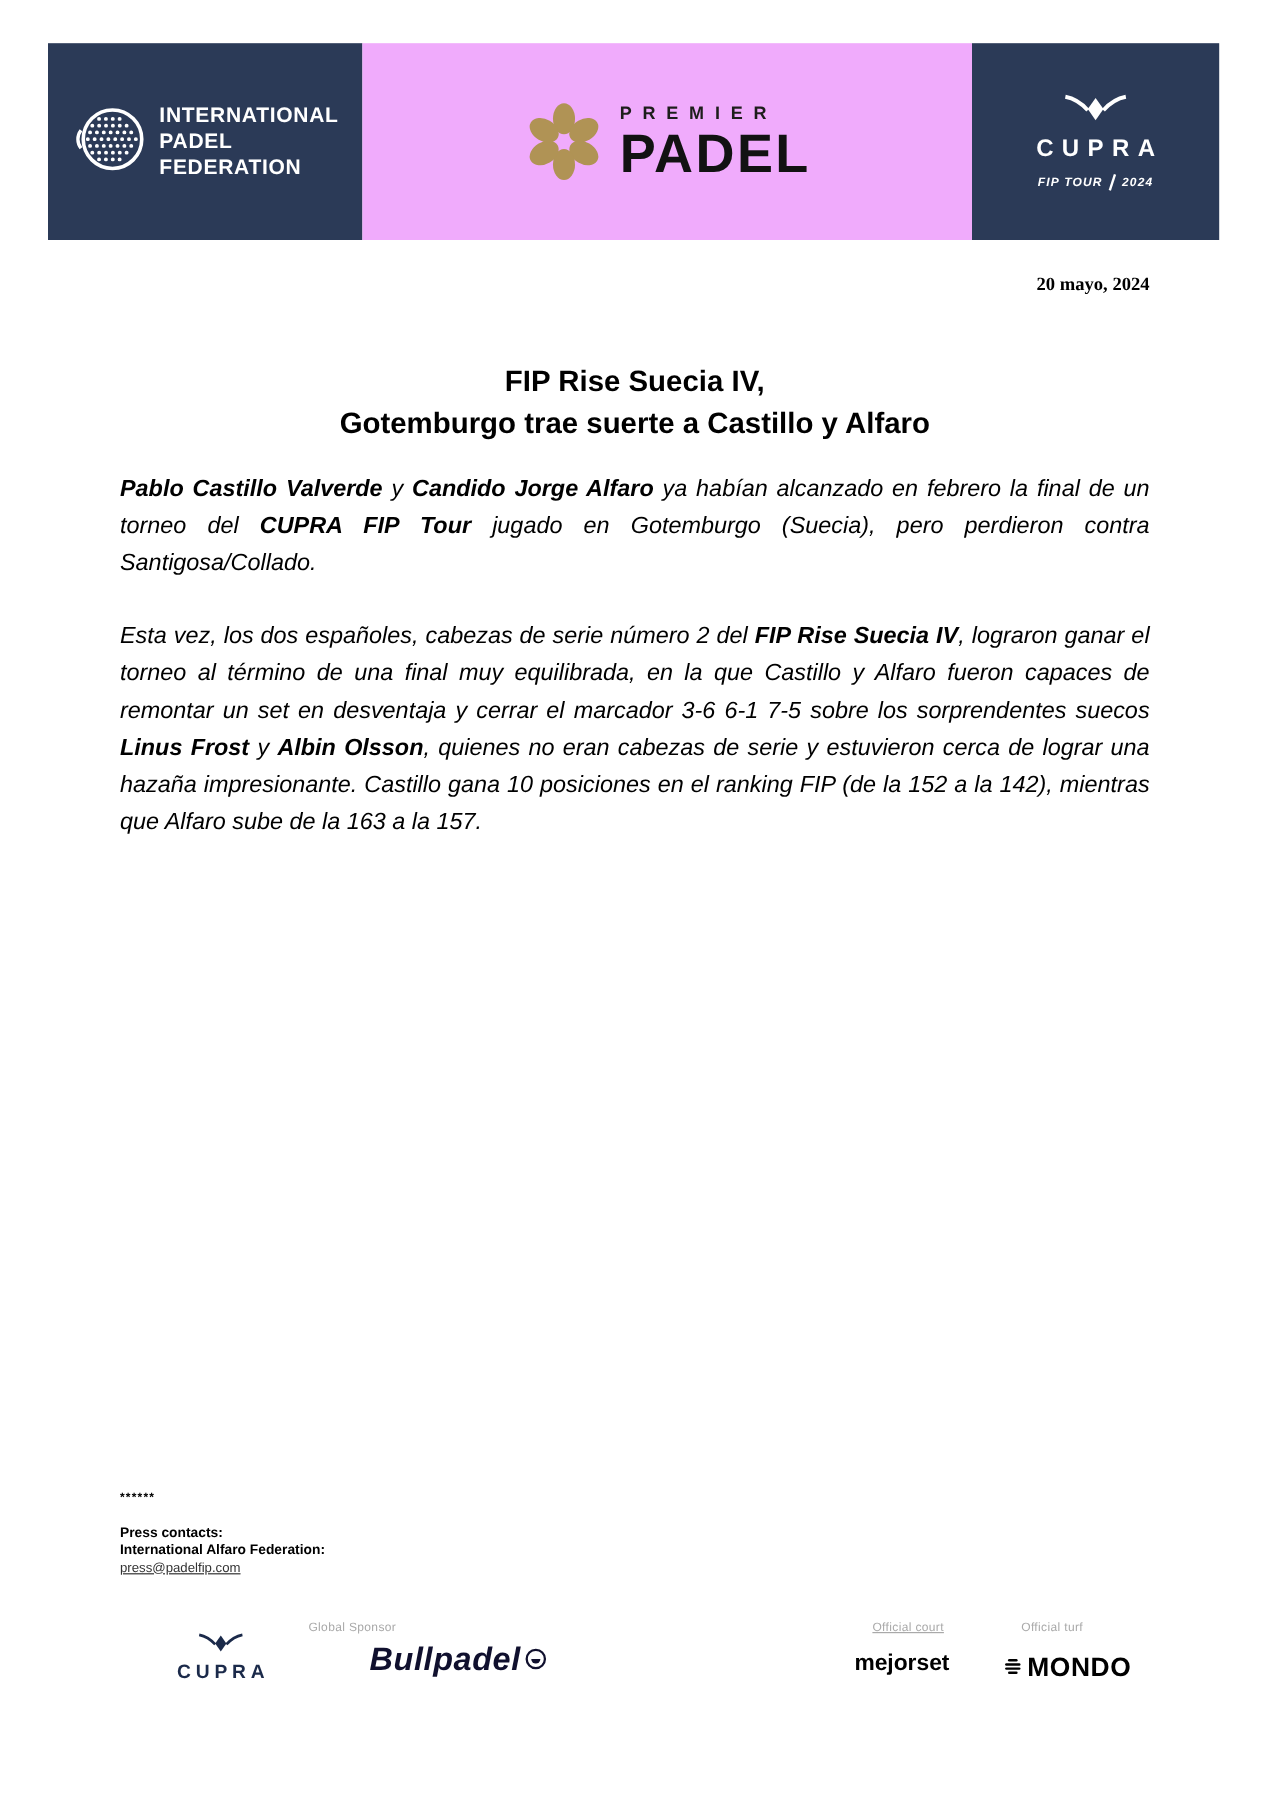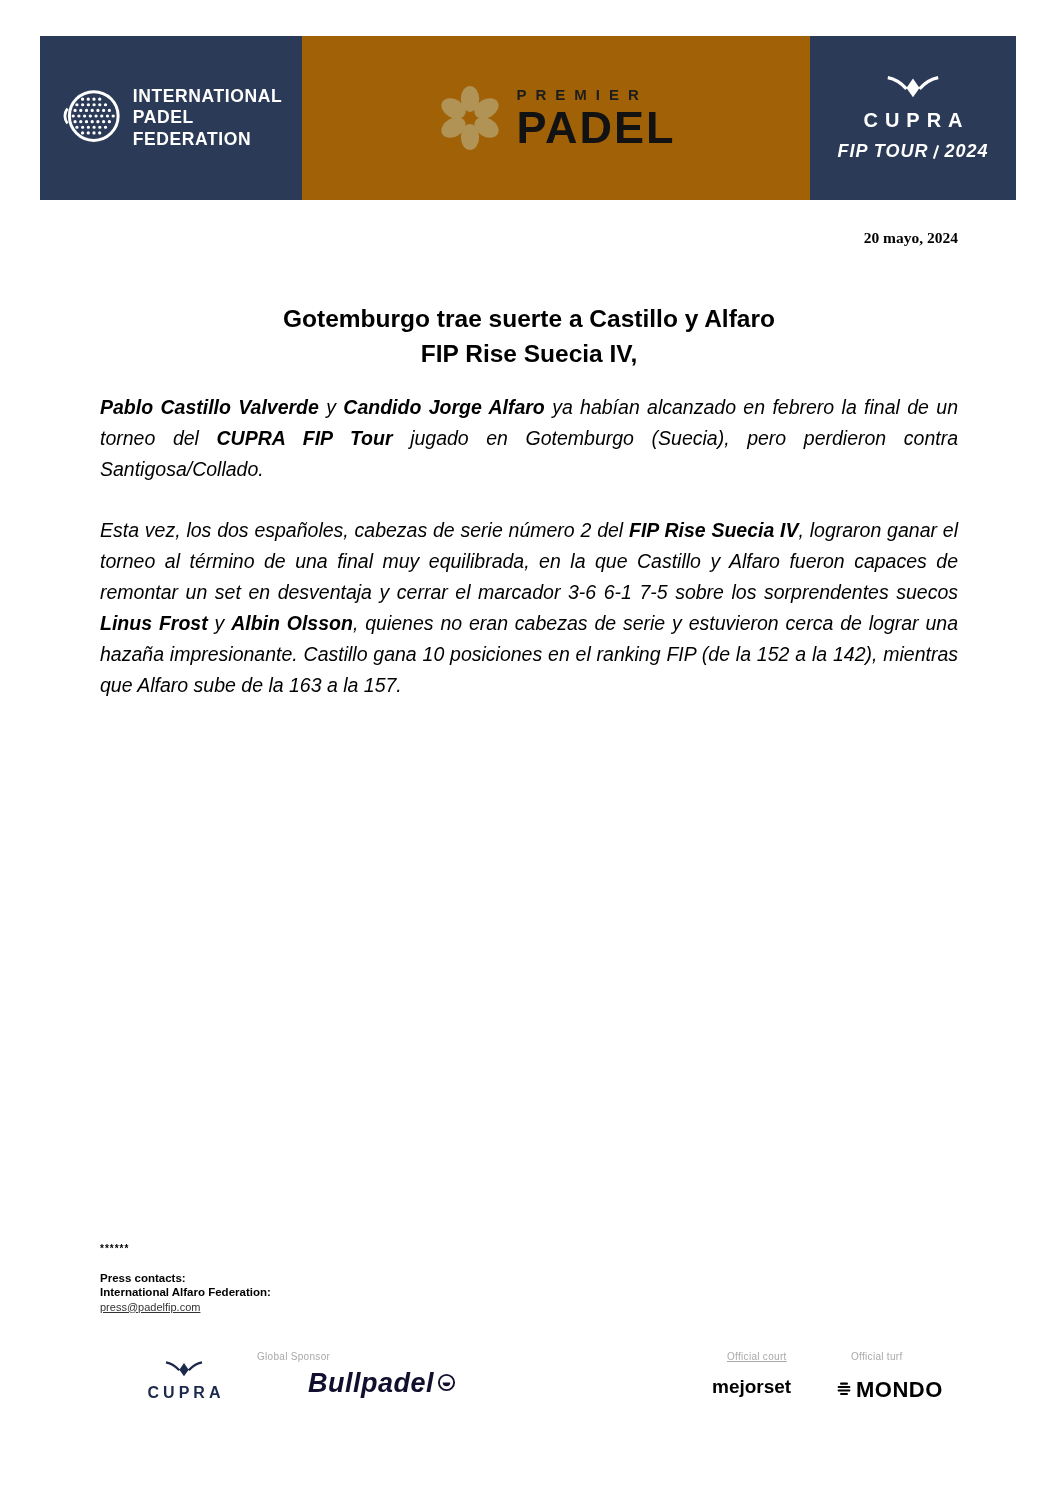--- a/index.html
+++ b/index.html
@@ -11,32 +11,32 @@
   }
 
   
   .banner { position:absolute; left:40px; top:36px; width:976px; height:164px; display:flex; }
   .banner-left {
     width:262px; background:var(--navy,#2b3a57);
     display:flex; align-items:center; justify-content:center; gap:13px;
   }
   .ipf-text { display:flex; flex-direction:column; color:#fff; font-weight:bold;
     font-size:17.5px; line-height:21.5px; letter-spacing:.6px; }
-  .banner-center { flex:1; background:#a16207; display:flex; align-items:center; justify-content:center; }
+  .banner-center { flex:1; background:#f0abfc; display:flex; align-items:center; justify-content:center; }
   .pp-lockup { display:flex; align-items:center; gap:12px; }
   .pp-icon { color:var(--gold,#b09355); display:flex; }
   .pp-words { display:flex; flex-direction:column; }
   .pp-premier { font-size:15px; letter-spacing:9px; font-weight:600; color:#1d1d1b; margin-bottom:3px; }
   .pp-padel { font-size:45px; font-weight:800; letter-spacing:2px; color:#121212; line-height:44px; }
   .banner-right {
     width:206px; background:var(--navy,#2b3a57); color:#fff;
     display:flex; flex-direction:column; align-items:center; justify-content:center;
   }
   .cupra-word { font-size:20px; letter-spacing:7px; font-weight:600; margin-top:5px; text-indent:7px; }
-  .cupra-sub { display:flex; align-items:center; font-size:18px; font-style:italic;
+  .cupra-sub { display:flex; align-items:center; font-size:10px; font-style:italic;
     font-weight:700; letter-spacing:1px; margin-top:9px; }
   .slash { width:2px; height:14px; background:#fff; transform:rotate(18deg);
     margin:0 7px; display:inline-block; }
 
   
   .date { position:absolute; top:229px; right:100px;
     font-family:"Liberation Serif", serif; font-weight:bold; font-size:15.5px; }
   .title { position:absolute; top:301px; left:100px; width:858px; text-align:center;
     font-size:24.5px; font-weight:bold; line-height:35px; }
   .title-line { display:block; }
@@ -127,22 +127,22 @@
         <span>FIP TOUR</span>
         <span class="slash"></span>
         <span>2024</span>
       </span>
     </div>
   </header>
 
   <div class="date">20 mayo, 2024</div>
 
   <h1 class="title">
+    <span class="title-line">FIP Rise Suecia IV,</span>
     <span class="title-line">Gotemburgo trae suerte a Castillo y Alfaro</span>
-    <span class="title-line">FIP Rise Suecia IV,</span>
   </h1>
 
   <div class="body-text">
     <p class="para"><span class="b">Pablo Castillo Valverde</span><span> y </span><span class="b">Candido Jorge Alfaro</span><span> ya habían alcanzado en febrero la final de un torneo del </span><span class="b">CUPRA FIP Tour</span><span> jugado en Gotemburgo (Suecia), pero perdieron contra Santigosa/Collado.</span></p>
     <p class="para"><span>Esta vez, los dos españoles, cabezas de serie número 2 del </span><span class="b">FIP Rise Suecia IV</span><span>, lograron ganar el torneo al término de una final muy equilibrada, en la que Castillo y Alfaro fueron capaces de remontar un set en desventaja y cerrar el marcador 3-6 6-1 7-5 sobre los sorprendentes suecos </span><span class="b">Linus Frost</span><span> y </span><span class="b">Albin Olsson</span><span>, quienes no eran cabezas de serie y estuvieron cerca de lograr una hazaña impresionante. Castillo gana 10 posiciones en el ranking FIP (de la 152 a la 142), mientras que Alfaro sube de la 163 a la 157.</span></p>
   </div>
 
   <div class="press">
     <div class="asterisks">******</div>
     <div class="press-line">Press contacts:</div>

